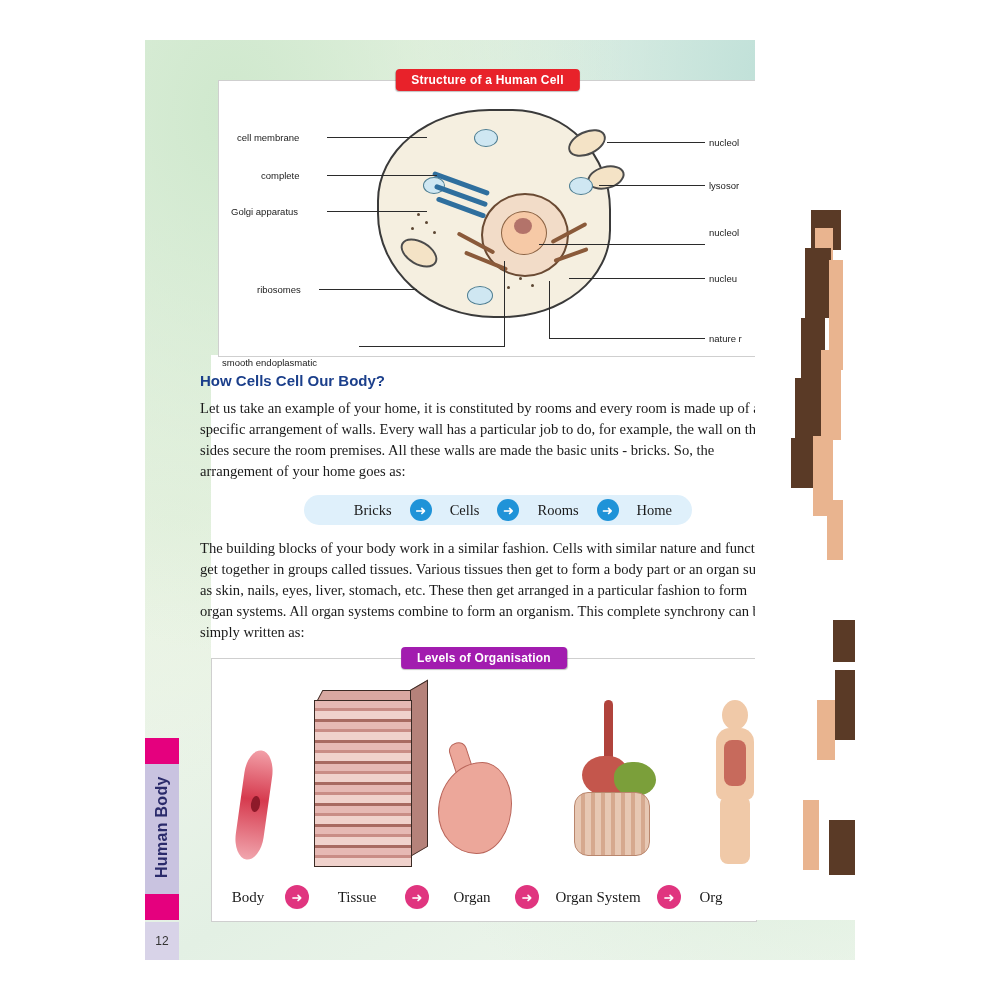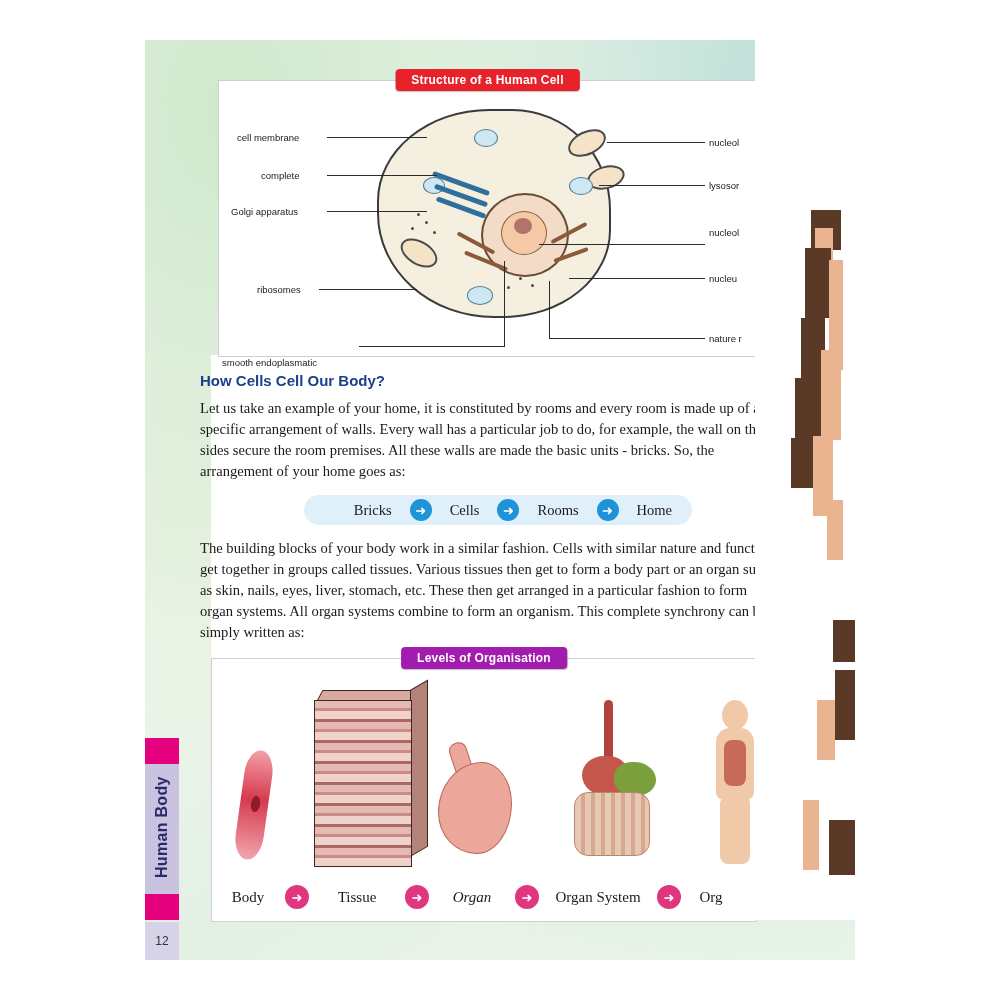--- a/index.html
+++ b/index.html
@@ -581,21 +581,21 @@
     <div class="bf-torso"></div>
     <div class="bf-organs"></div>
     <div class="bf-legs"></div>
   </div>
 
   <div style="position:absolute; left:211px; top:880px; width:544px; height:34px; display:flex; align-items:center;">
     <span class="lvl-name" style="width:74px;">Body</span>
     <span class="arrow-circle-pink">➜</span>
     <span class="lvl-name" style="width:96px;">Tissue</span>
     <span class="arrow-circle-pink">➜</span>
-    <span class="lvl-name" style="width:86px;font-style:italic;">Organ</span>
+    <span class="lvl-name" style="width:86px;">Organ</span>
     <span class="arrow-circle-pink">➜</span>
     <span class="lvl-name" style="width:118px;">Organ System</span>
     <span class="arrow-circle-pink">➜</span>
     <span class="lvl-name" style="width:60px;">Org</span>
   </div>
 
   <div class="side-tab"></div>
   <div class="side-tab-pink"></div>
   <div class="side-tab-pink2"></div>
   <div class="side-tab-label">Human Body</div>

